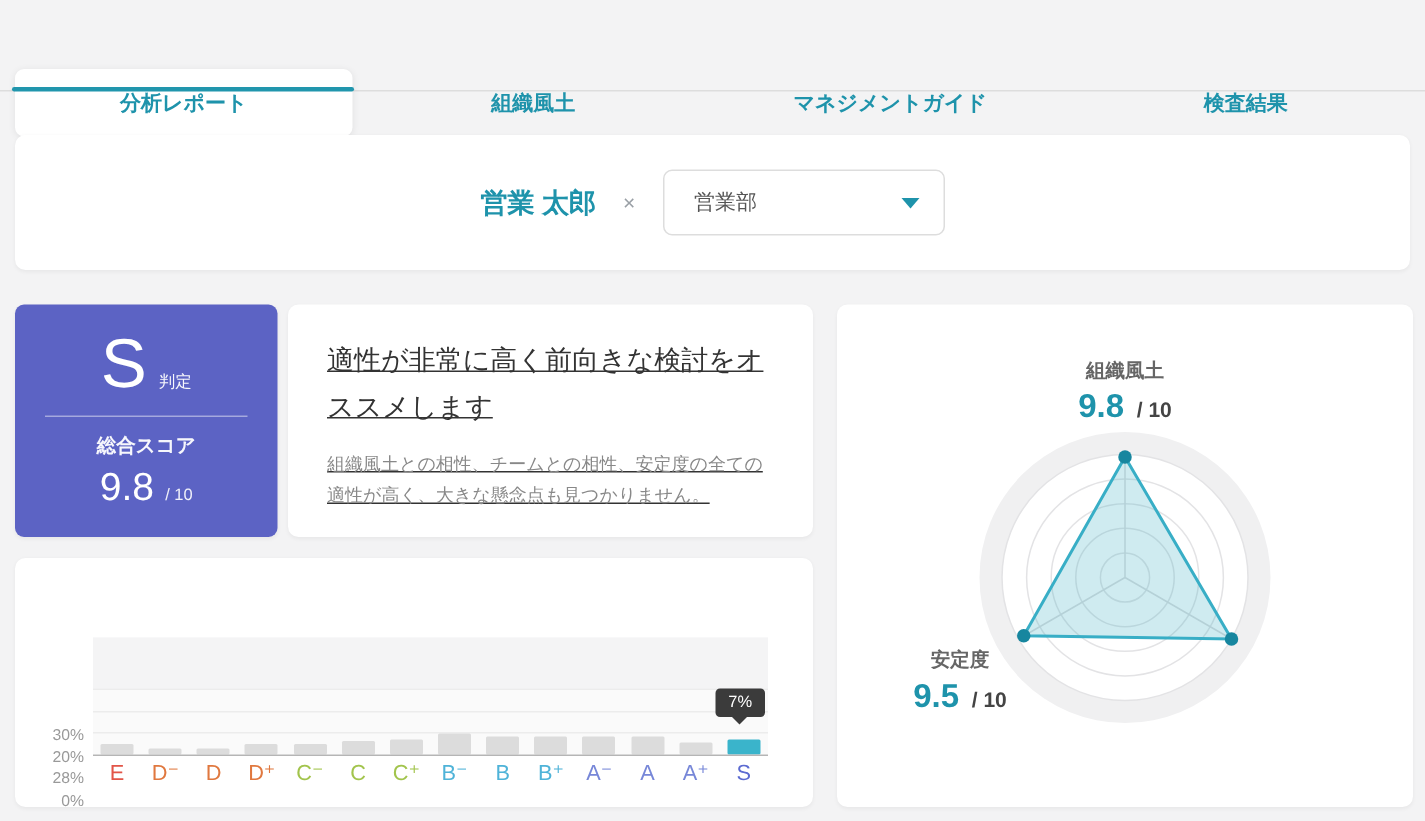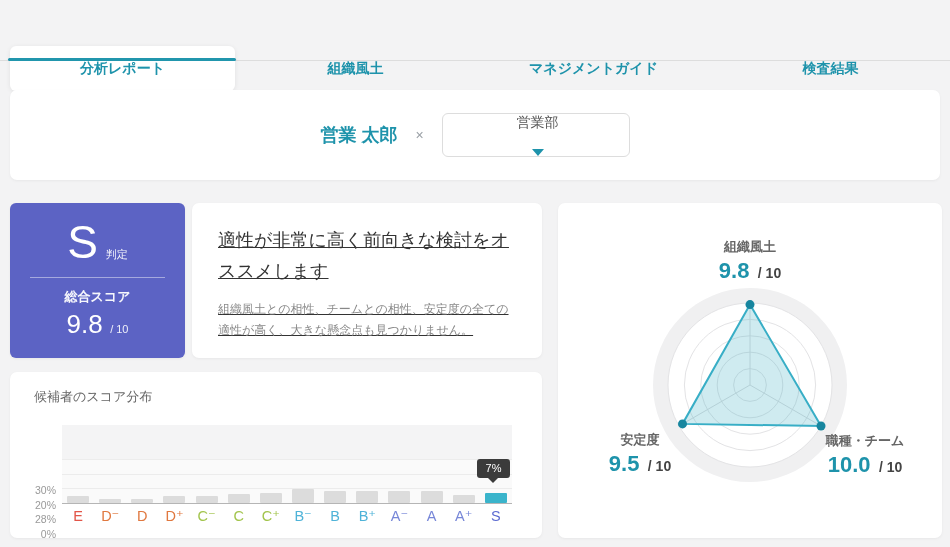--- a/index.html
+++ b/index.html
@@ -23,21 +23,21 @@
   .tab-underline { position:absolute; left:8px; top:58px; width:228px; height:3px;
                    background:#2196ad; border-radius:2px; }
 
   
   .match-card { left:10px; top:90px; width:930px; height:90px;
                 display:flex; align-items:center; justify-content:center; gap:18px; }
   .candidate-name { color:#1e93ab; font-size:18px; font-weight:bold; cursor:pointer; }
   .times { color:#9aa0a6; font-size:14px; }
   .dept-select { width:188px; height:44px; border:1px solid #ddd; border-radius:6px;
                  background:#fff; display:flex; align-items:center; padding:0 16px 0 20px;
-                 justify-content:space-between; cursor:pointer;flex-direction:column; }
+                 justify-content:space-between; cursor:pointer; }
   .dept-select .val { font-size:14px; color:#555; }
   .caret-down { width:0; height:0; border-left:6px solid transparent;
                 border-right:6px solid transparent; border-top:7px solid #1e93ab; }
   .match-suffix { font-size:16px; font-weight:bold; color:#333; margin-left:6px; }
 
   
   .grade-card { left:10px; top:203px; width:175px; height:155px; background:#5c63c4;
                 border-radius:6px; color:#fff; text-align:center; padding-top:8px; }
   .grade-row { display:flex; align-items:baseline; justify-content:center; gap:8px; height:62px; }
   .grade-letter { font-size:46px; font-weight:400; line-height:62px; }
@@ -129,21 +129,20 @@
     <span class="score-denom">/ 10</span>
   </div>
 </div>
 
 <div class="card reco-card">
   <div class="reco-headline">適性が非常に高く前向きな検討をオススメします</div>
   <div class="reco-body">組織風土との相性、チームとの相性、安定度の全ての適性が高く、大きな懸念点も見つかりません。</div>
 </div>
 
 <div class="card dist-card">
-  <div class="dist-title">候補者のスコア分布</div>
 
   <span class="ytick yt0">0%</span>
   <span class="ytick yt1">28%</span>
   <span class="ytick yt2">20%</span>
   <span class="ytick yt3">30%</span>
 
   <div class="plot">
     <div class="band"></div>
     <div class="gridline g30"></div>
     <div class="gridline g20"></div>
@@ -237,27 +236,20 @@
       </g>
   </svg>
 
   <div class="axis-group ax-top">
     <div class="axis-name">組織風土</div>
     <div class="axis-score">
       <span class="axis-value">9.8</span>
       <span class="axis-denom">/ 10</span>
     </div>
   </div>
-  <div class="axis-group ax-right">
-    <div class="axis-name">職種・チーム</div>
-    <div class="axis-score">
-      <span class="axis-value">10.0</span>
-      <span class="axis-denom">/ 10</span>
-    </div>
-  </div>
   <div class="axis-group ax-left">
     <div class="axis-name">安定度</div>
     <div class="axis-score">
       <span class="axis-value">9.5</span>
       <span class="axis-denom">/ 10</span>
     </div>
   </div>
 </div>
 
 </body></html>

